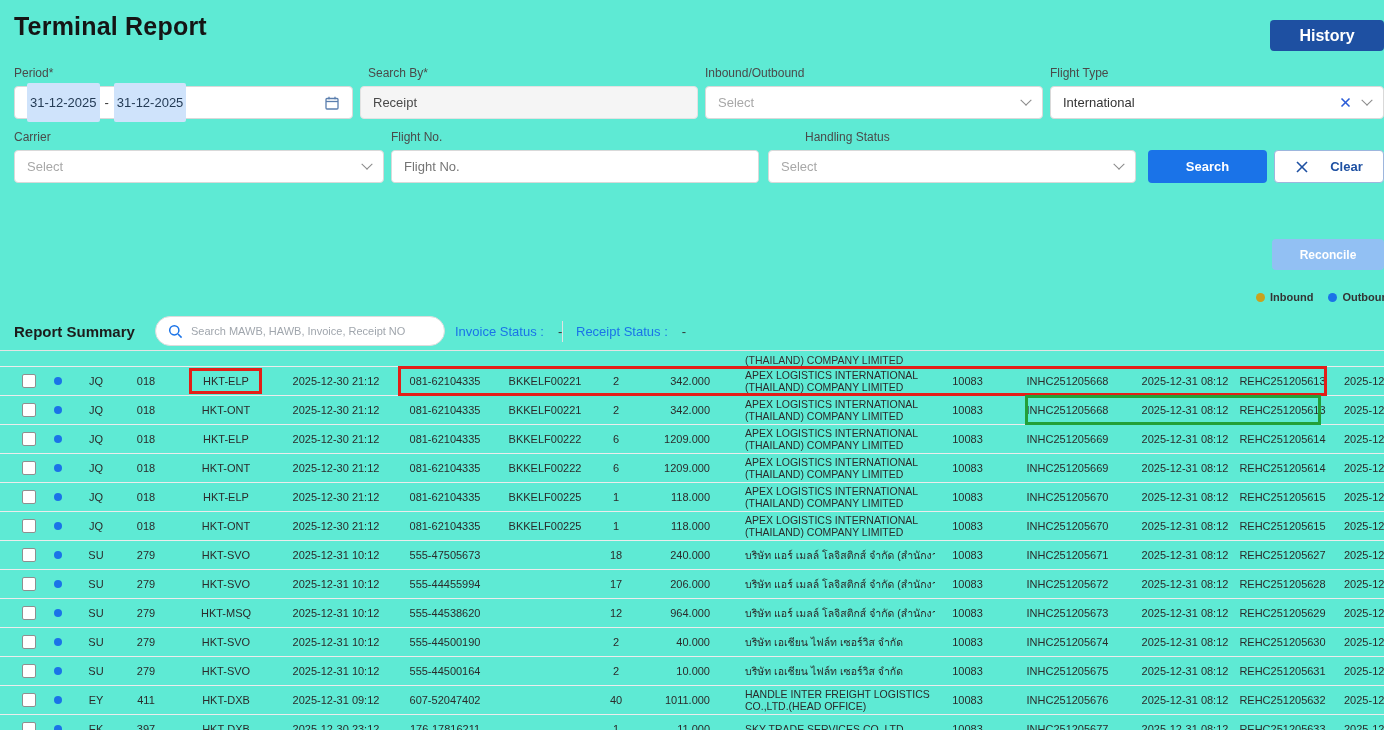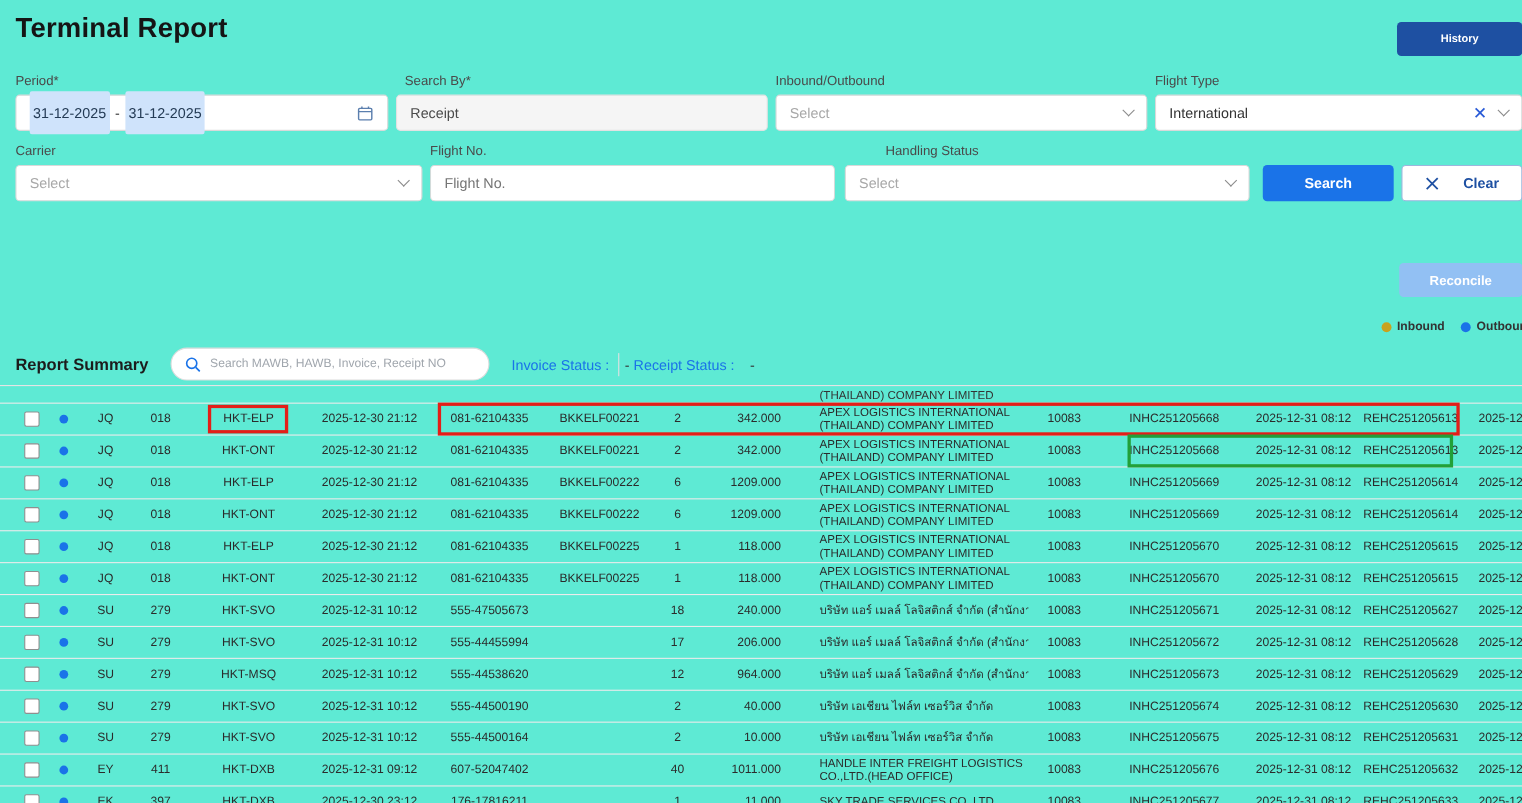--- a/index.html
+++ b/index.html
@@ -5,21 +5,21 @@
   * { margin:0; padding:0; box-sizing:border-box; }
   html,body { background:#fff; }
   .page {
     position:relative; width:1384px; height:730px; overflow:hidden;
     background:#5eead4; font-family:"Liberation Sans", sans-serif; color:#333;
   }
   .abs { position:absolute; }
   .page-title { left:14px; top:12px; font-size:25px; font-weight:800; color:#151515; letter-spacing:.2px; }
 
   .btn { display:flex; align-items:center; justify-content:center; border-radius:4px; cursor:pointer; font-weight:700; }
-  .btn-history { left:1270px; top:20px; width:114px; height:31px; background:#1e50a2; color:#fff; font-size:10px; }
+  .btn-history { left:1270px; top:20px; width:114px; height:31px; background:#1e50a2; color:#fff; font-size:16px; }
   .btn-search { left:1148px; top:150px; width:119px; height:33px; background:#1a73e8; color:#fff; font-size:13px; }
   .btn-clear { left:1274px; top:150px; width:110px; height:33px; background:#fff; border:1.5px solid #9db6dd; color:#1e50a2; font-size:13px; gap:21px; }
   .btn-reconcile { left:1272px; top:239px; width:112px; height:31px; background:#92c0f3; color:#fff; font-size:12px; }
 
   .f-label { position:absolute; font-size:12px; color:#4a4a4a; }
   .f-box { position:absolute; height:33px; border:1px solid #d9d9d9; border-radius:4px; background:#fff;
            display:flex; align-items:center; padding:0 12px; font-size:13px; color:#333; }
   .f-box .ph { color:#a8a8a8; }
   .f-box.disabled { background:#f5f5f5; border-color:#e2e2e2; color:#4a4a4a; }
   .chev { margin-left:auto; width:8px; height:8px; border-right:1.6px solid #8a8a8a; border-bottom:1.6px solid #8a8a8a; transform:rotate(45deg) translate(-2px,-2px); }
@@ -157,21 +157,21 @@
 
   <div class="abs summary-bar">
     <div class="summary-title">Report Summary</div>
     <div class="summary-search">
       <svg width="15" height="15" viewBox="0 0 15 15" fill="none" stroke="#1a73e8" stroke-width="1.5">
         <circle cx="6.3" cy="6.3" r="4.6"></circle>
         <line x1="10" y1="10" x2="13.6" y2="13.6"></line>
       </svg>
       <input placeholder="Search MAWB, HAWB, Invoice, Receipt NO" style="">
     </div>
-    <div class="status-group" style="left:465px;">
+    <div class="status-group" style="left:455px;">
       <span class="status-label">Invoice Status :</span>
       <span class="status-value">-</span>
     </div>
     <div class="status-div"></div>
     <div class="status-group" style="left:576px;">
       <span class="status-label">Receipt Status :</span>
       <span class="status-value">-</span>
     </div>
   </div>
 

